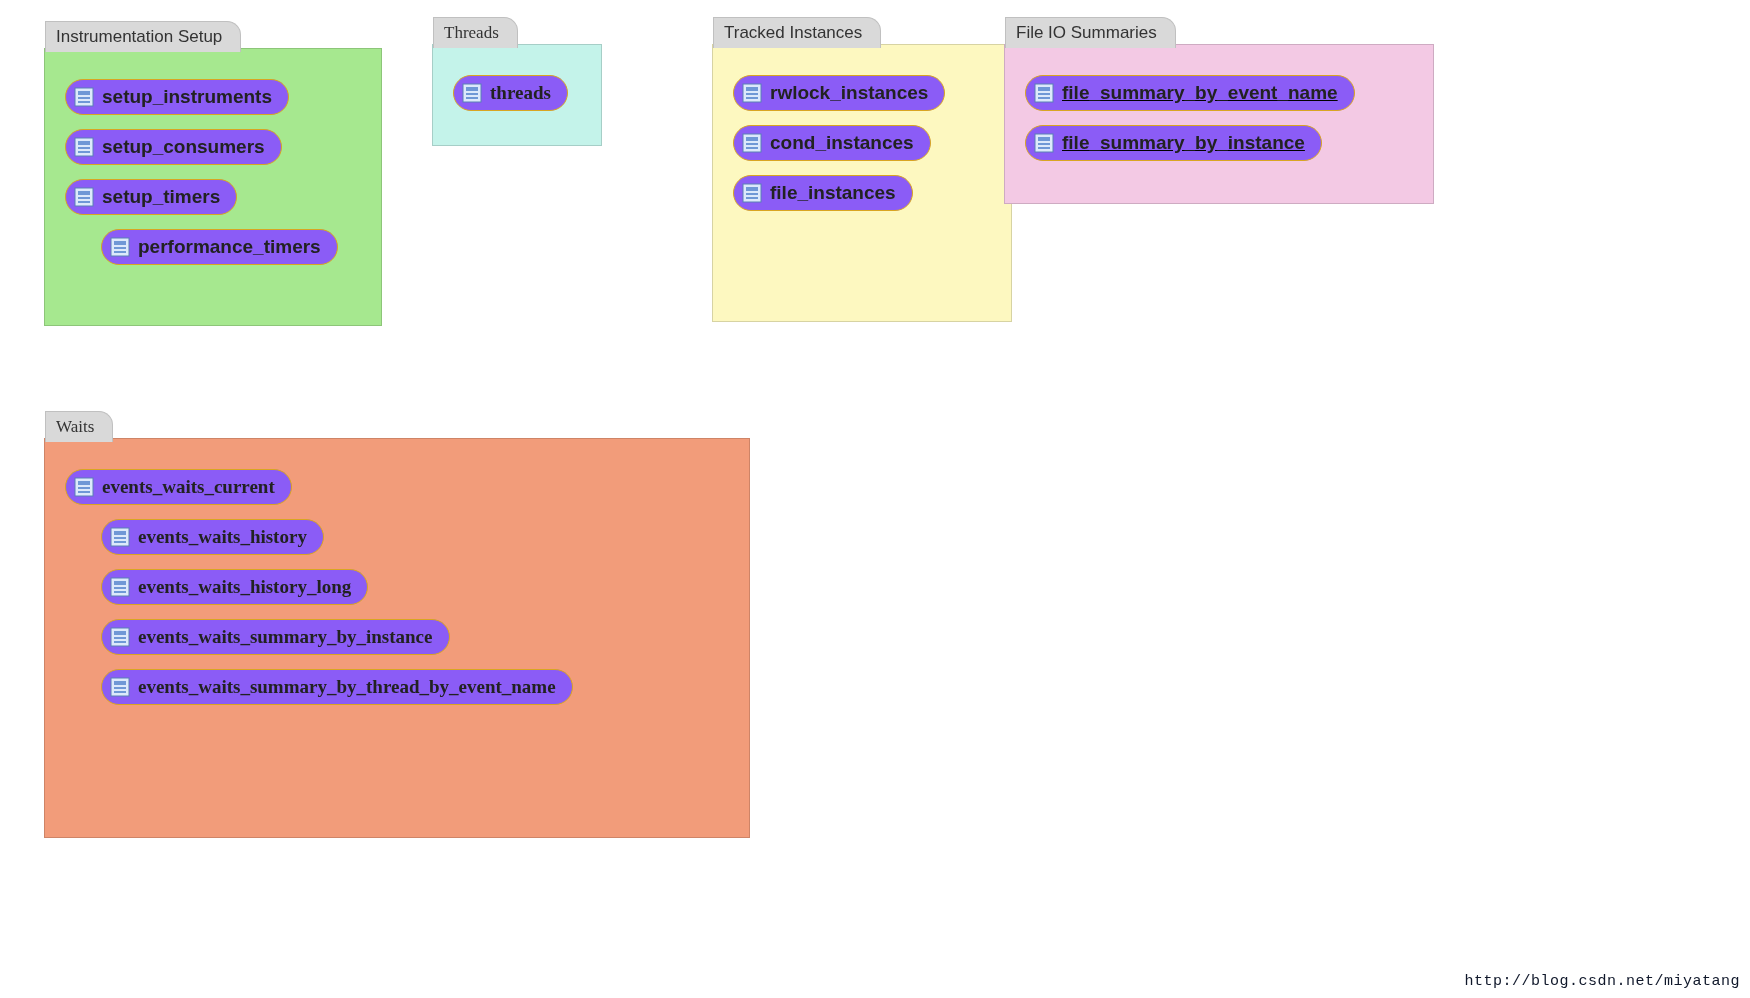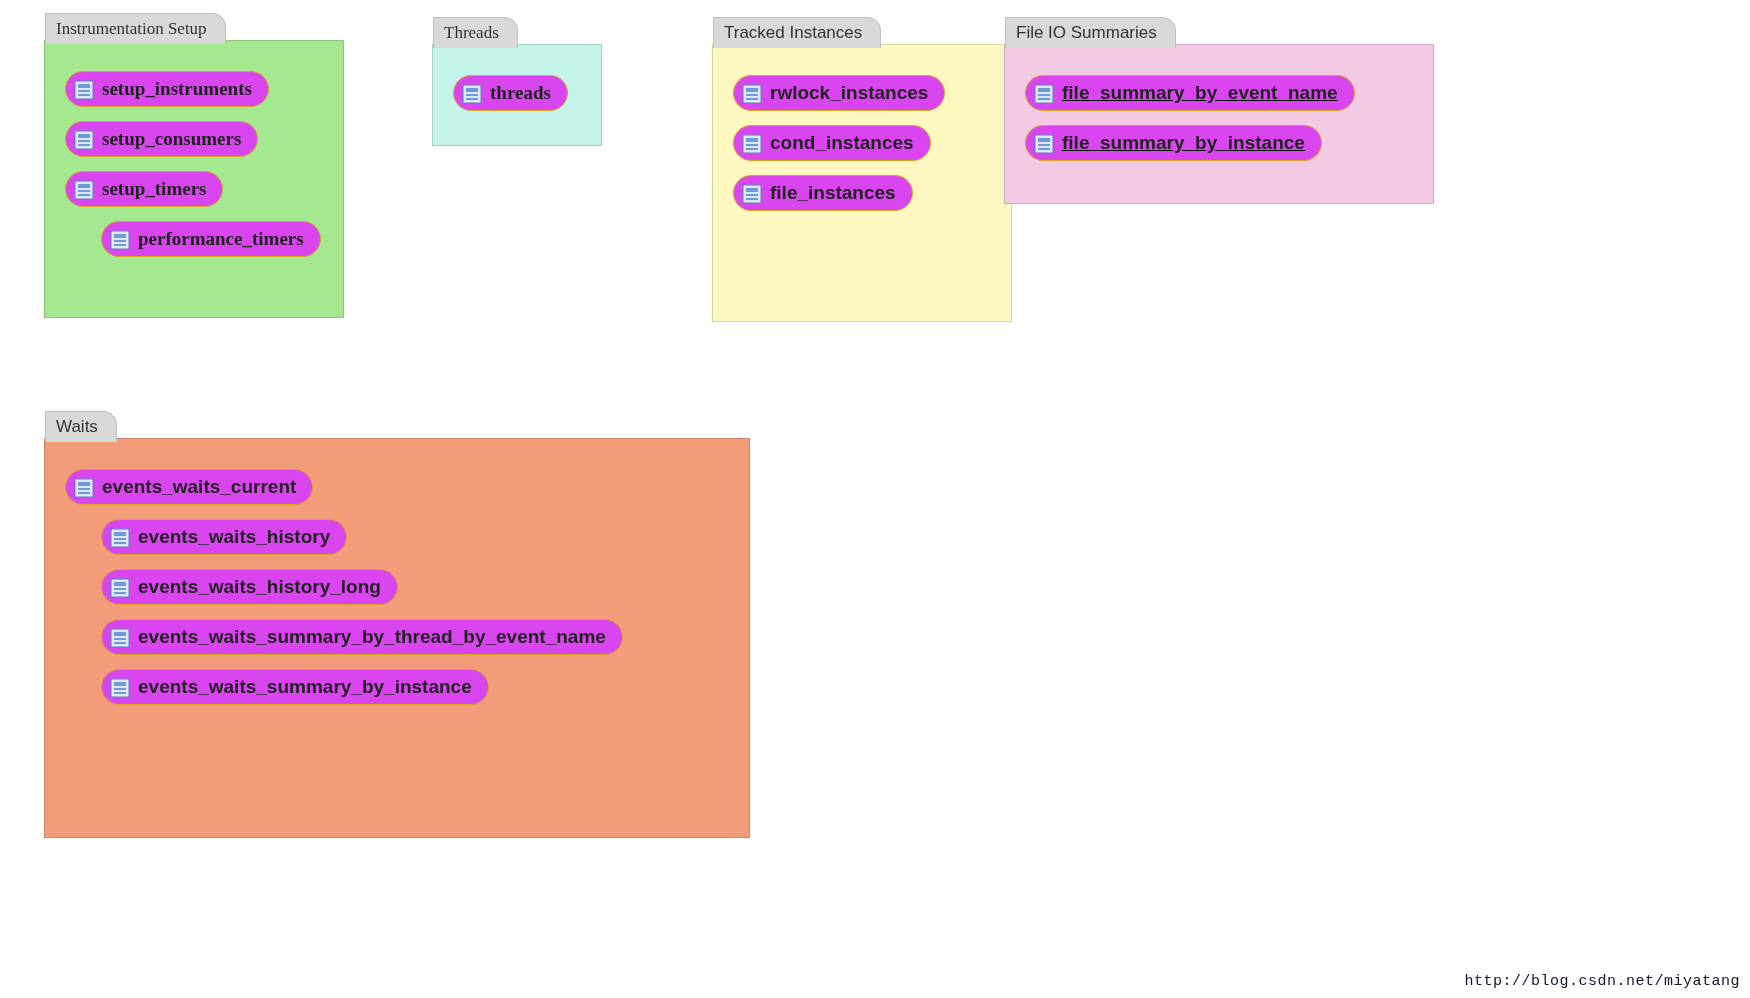--- a/index.html
+++ b/index.html
@@ -29,22 +29,22 @@
     }
     .panel-body {
       padding: 30px 20px 24px 20px;
       display: flex;
       flex-direction: column;
       gap: 14px;
       align-items: flex-start;
     }
     .item {
       display: inline-flex;
-      align-items: flex-end;
-      background: #d946ef;
+      align-items: center;
+      background: #8b5cf6;
       border: 1px solid #d9a521;
       border-radius: 18px;
       padding: 6px 16px 6px 8px;
       gap: 8px;
     }
     .item-indent {
       margin-left: 36px;
     }
     .item-icon {
       display: inline-flex;
@@ -65,26 +65,26 @@
       font-size: 15px;
       color: #0f172a;
       font-family: "Courier New", monospace;
       letter-spacing: 0.5px;
     }
     
     .bg-green  { background: #a6e88f; }
     .bg-cyan   { background: #c4f3ea; }
     .bg-yellow { background: #fdf8c0; }
     .bg-pink   { background: #f3c9e4; }
-    .bg-orange { background: #f29c7a; }
+    .bg-orange { background: #f29c7a; font-family: Liberation Serif, serif; }
   </style>
 </head>
 <body>
 
-<div class="panel bg-green" style="left:44px; top:40px; width:300px; height:278px;font-family:Liberation Serif, serif;">
+<div class="panel bg-green" style="left:44px; top:48px; width:338px; height:278px;">
   <div class="panel-tab">Instrumentation Setup</div>
   <div class="panel-body">
     <div class="item">
       <span class="item-icon">
           <svg viewBox="0 0 20 20">
             <rect x="1" y="1" width="18" height="18" fill="#dce9fb" stroke="#5a7fb5" stroke-width="1"></rect>
             <rect x="4" y="4" width="12" height="4" fill="#6f98d6"></rect>
             <rect x="4" y="10" width="12" height="2" fill="#6f98d6"></rect>
             <rect x="4" y="14" width="12" height="2" fill="#6f98d6"></rect>
           </svg>
@@ -249,29 +249,29 @@
     </div>
     <div class="item item-indent">
       <span class="item-icon">
           <svg viewBox="0 0 20 20">
             <rect x="1" y="1" width="18" height="18" fill="#dce9fb" stroke="#5a7fb5" stroke-width="1"></rect>
             <rect x="4" y="4" width="12" height="4" fill="#6f98d6"></rect>
             <rect x="4" y="10" width="12" height="2" fill="#6f98d6"></rect>
             <rect x="4" y="14" width="12" height="2" fill="#6f98d6"></rect>
           </svg>
         </span>
+      <span class="item-label">events_waits_summary_by_instance</span>
+    </div>
+    <div class="item item-indent">
+      <span class="item-icon">
+          <svg viewBox="0 0 20 20">
+            <rect x="1" y="1" width="18" height="18" fill="#dce9fb" stroke="#5a7fb5" stroke-width="1"></rect>
+            <rect x="4" y="4" width="12" height="4" fill="#6f98d6"></rect>
+            <rect x="4" y="10" width="12" height="2" fill="#6f98d6"></rect>
+            <rect x="4" y="14" width="12" height="2" fill="#6f98d6"></rect>
+          </svg>
+        </span>
       <span class="item-label">events_waits_summary_by_thread_by_event_name</span>
     </div>
-    <div class="item item-indent">
-      <span class="item-icon">
-          <svg viewBox="0 0 20 20">
-            <rect x="1" y="1" width="18" height="18" fill="#dce9fb" stroke="#5a7fb5" stroke-width="1"></rect>
-            <rect x="4" y="4" width="12" height="4" fill="#6f98d6"></rect>
-            <rect x="4" y="10" width="12" height="2" fill="#6f98d6"></rect>
-            <rect x="4" y="14" width="12" height="2" fill="#6f98d6"></rect>
-          </svg>
-        </span>
-      <span class="item-label">events_waits_summary_by_instance</span>
-    </div>
   </div>
 </div>
 
 <div class="watermark">http://blog.csdn.net/miyatang</div>
 
 </body></html>

